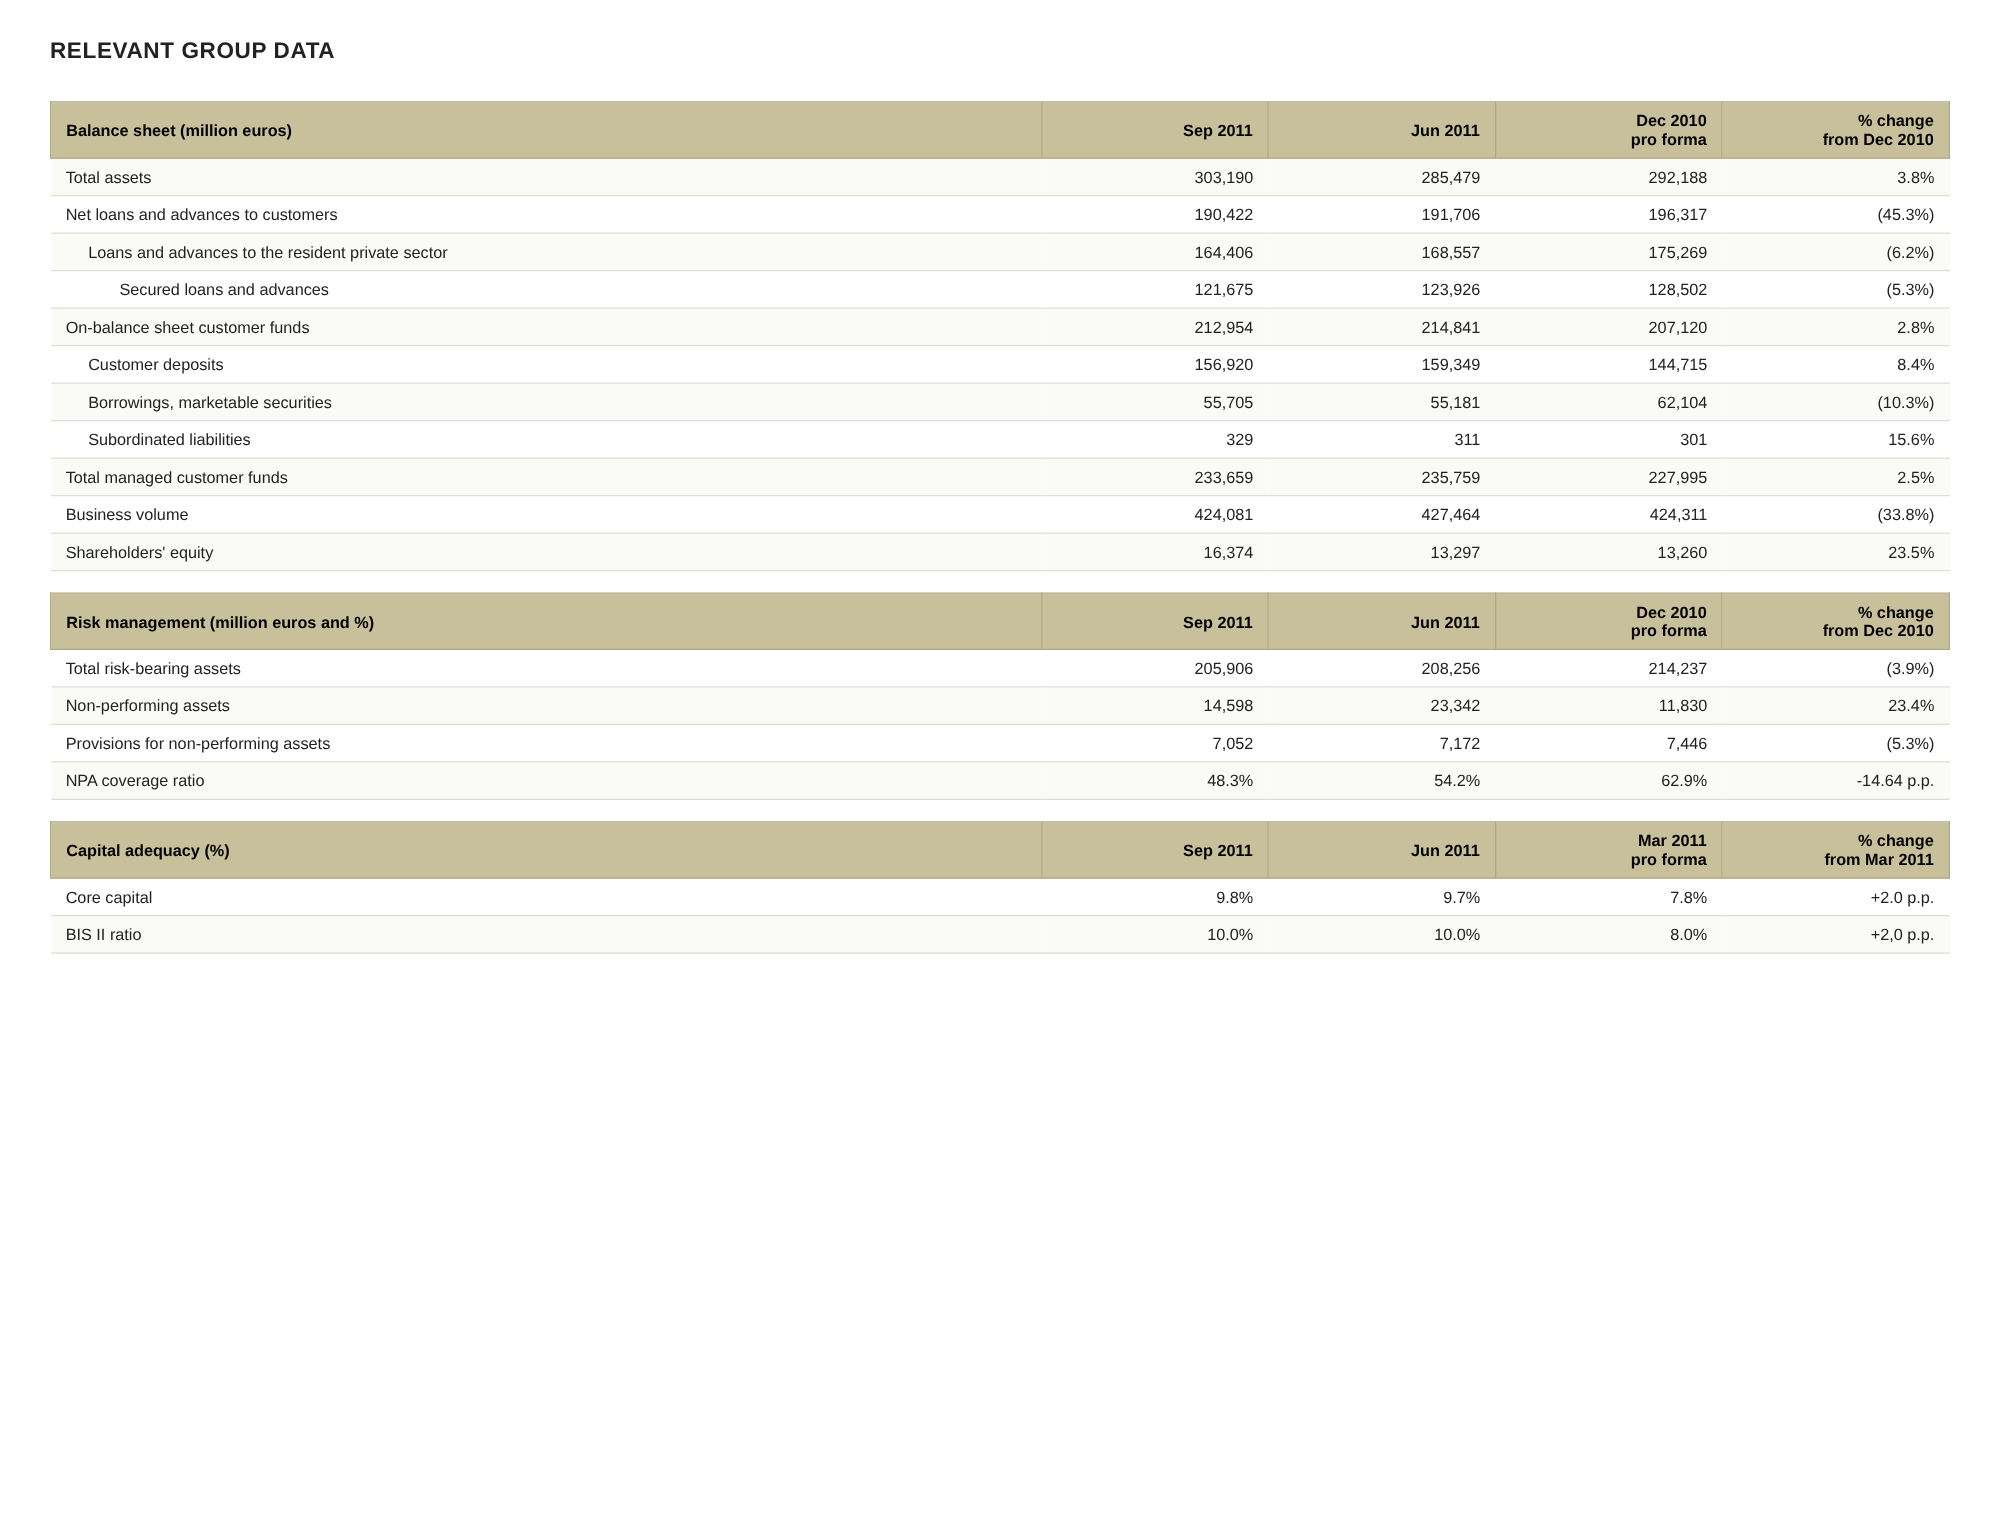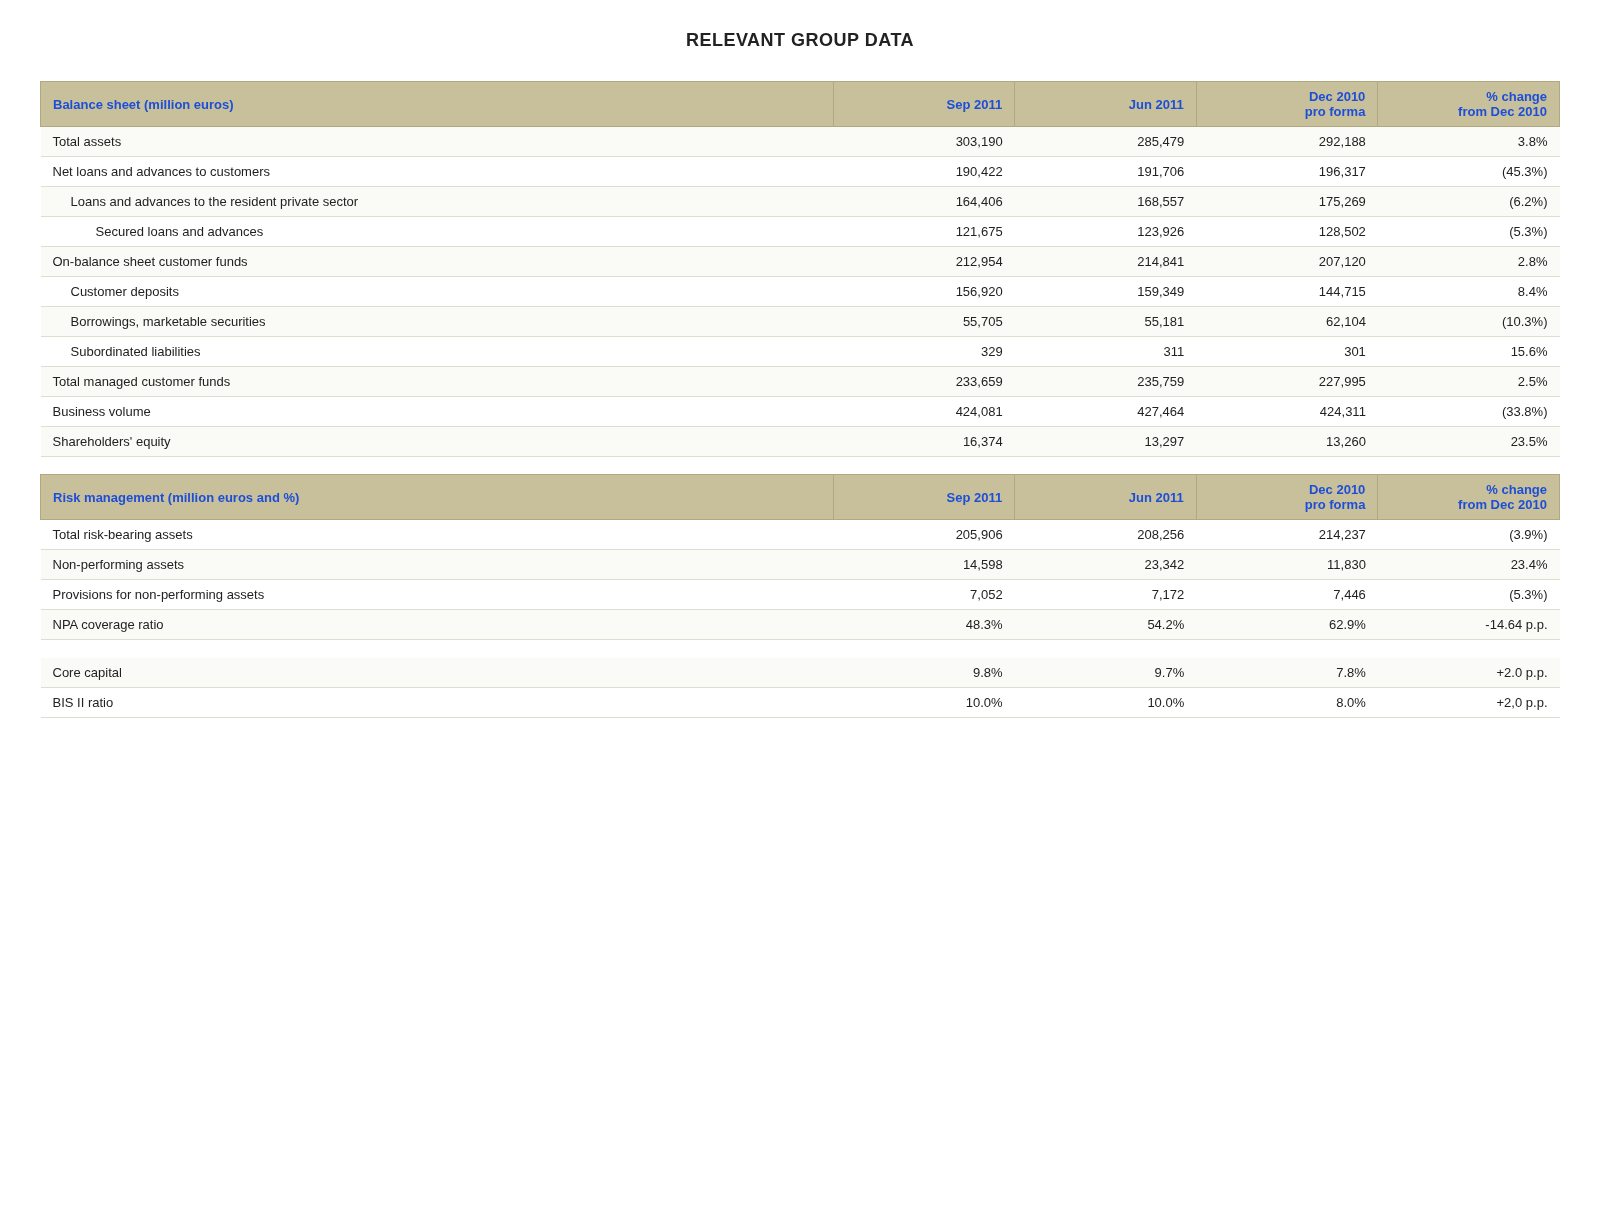--- a/index.html
+++ b/index.html
@@ -9,38 +9,37 @@
       background: #fff;
       color: #222;
       padding: 30px 40px;
     }
     h1 {
       font-size: 18px;
       font-weight: bold;
       color: #222;
       margin-bottom: 30px;
       letter-spacing: 0.5px;
-      text-align: center;
     }
     table {
       border-collapse: collapse;
       width: 100%;
       max-width: 1520px;
     }
     th, td {
       padding: 7px 12px;
       text-align: right;
       vertical-align: middle;
     }
     td:first-child, th:first-child {
       text-align: left;
     }
     .header-row th {
       background-color: #c8c09a;
-      color: #1d4ed8;
+      color: #000000;
       font-weight: bold;
       font-size: 13px;
       border: 1px solid #b0a880;
     }
     .data-row td {
       border-bottom: 1px solid #e0ddd0;
       background: #fff;
     }
     .data-row:nth-child(even) td {
       background: #fafaf6;
@@ -194,20 +193,27 @@
       <tr class="data-row">
       <td>NPA coverage ratio</td>
       <td>48.3%</td>
       <td>54.2%</td>
       <td>62.9%</td>
       <td>-14.64 p.p.</td>
     </tr>
       <tr class="section-spacer">
         <td colspan="5"></td>
       </tr>
+      <tr class="header-row">
+    <th>Capital adequacy (%)</th>
+    <th>Sep 2011</th>
+    <th>Jun 2011</th>
+    <th>Mar 2011<br>pro forma</th>
+    <th>% change<br>from Mar 2011</th>
+  </tr>
       <tr class="data-row">
       <td>Core capital</td>
       <td>9.8%</td>
       <td>9.7%</td>
       <td>7.8%</td>
       <td>+2.0  p.p.</td>
     </tr>
       <tr class="data-row">
       <td>BIS II ratio</td>
       <td>10.0%</td>

